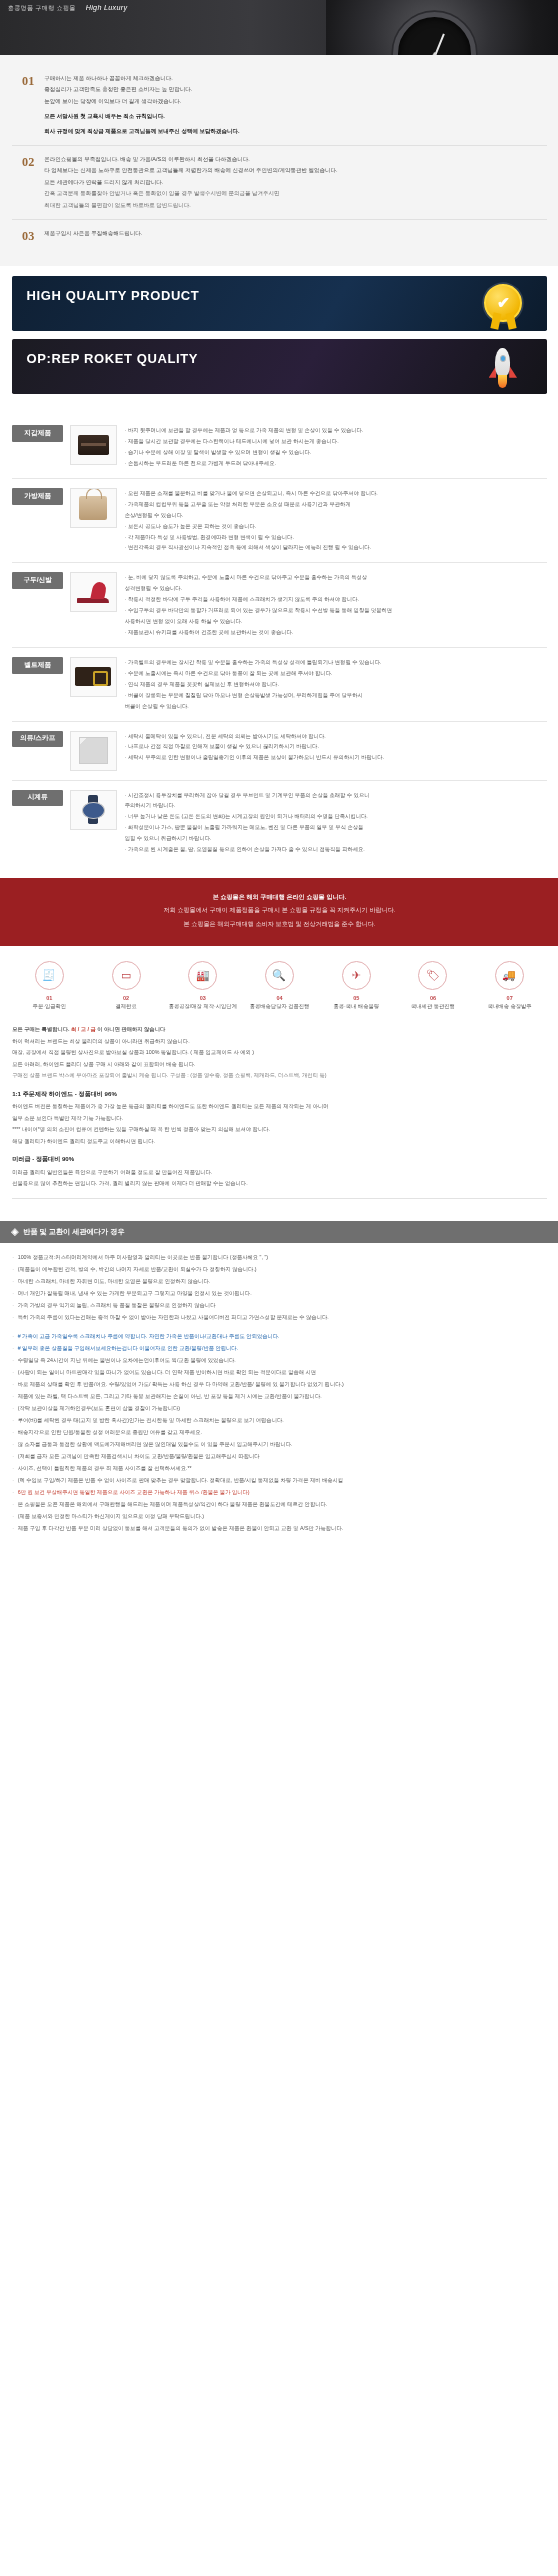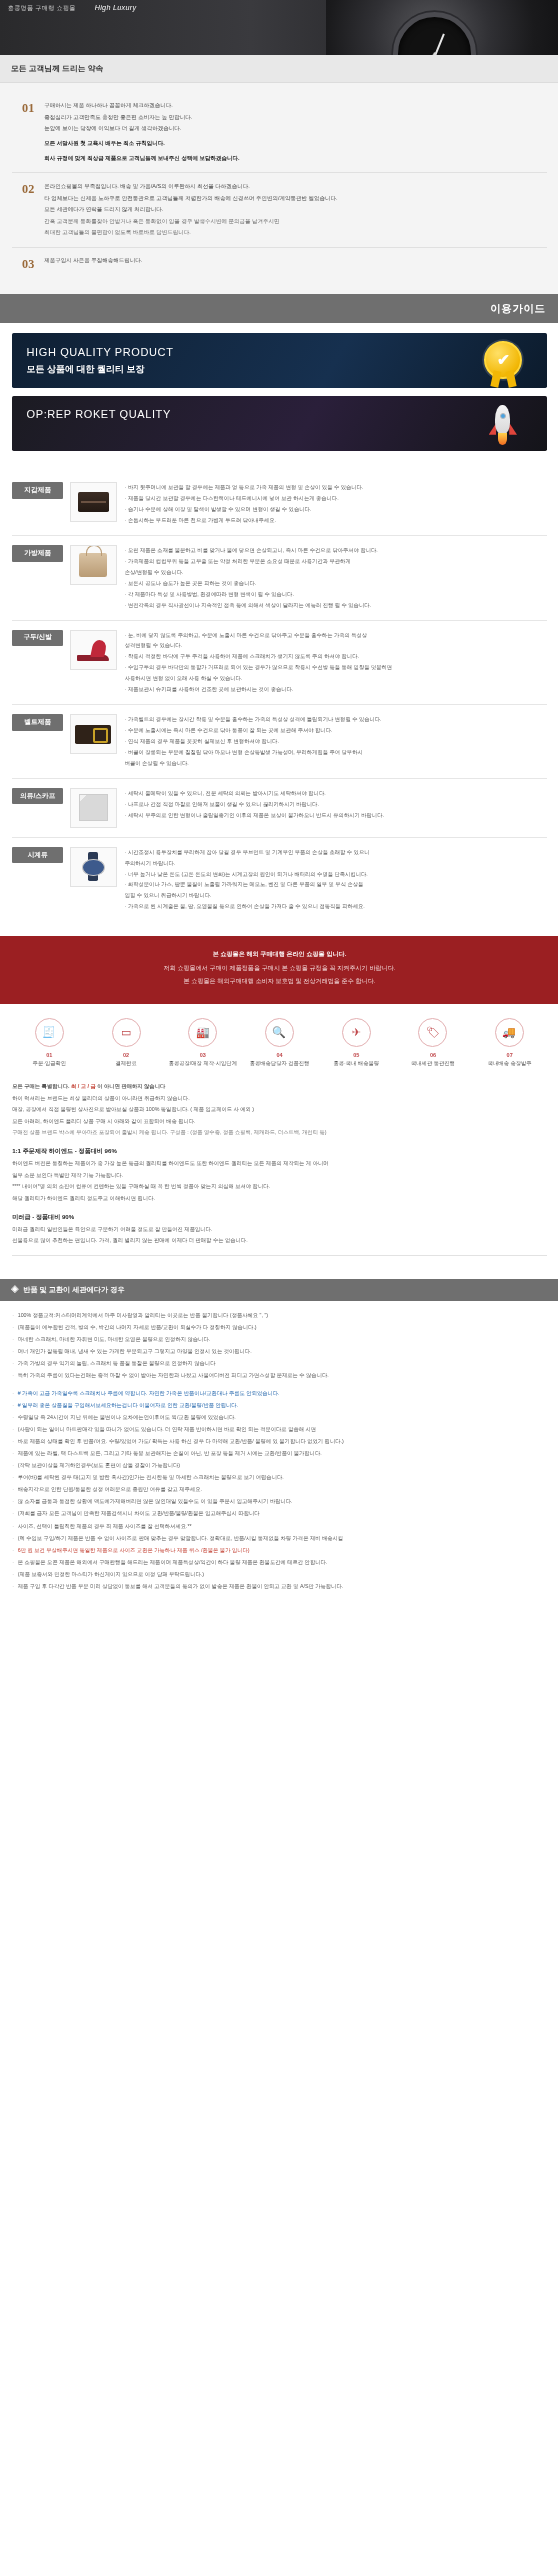--- a/index.html
+++ b/index.html
@@ -17,21 +17,21 @@
   .hero {
     position:relative;
     height:55px;
     background:linear-gradient(90deg,#2a2a2c 0%, #3a3a3e 45%, #151517 100%);
     overflow:hidden;
   }
   .hero-top {
     position:absolute; top:3.3px; left:7.8px;
     font-size:6.1px; color:#cfcfcf; letter-spacing:0.3px;
   }
-  .hero-top .lux { font-size:7.2px; color:#ffffff; margin-left:17px; font-style:italic; }
+  .hero-top .lux { font-size:7.2px; color:#ffffff; margin-left:8px; font-style:italic; }
   .hero-watch {
     position:absolute; right:0; top:-39px;
     width:233px; height:133px;
     background:radial-gradient(circle at 45% 55%, #58585c 0%, #303034 40%, #1a1a1c 70%, #101012 100%);
   }
   .watch-face {
     position:absolute; left:67px; top:51px;
     width:83px; height:83px; border-radius:50%;
     background:#111;
     border:5.5px solid #4b4b50;
@@ -92,21 +92,21 @@
     position:relative;
     height:55px;
     border-radius:1.7px;
     margin-bottom:7.8px;
     overflow:hidden;
     color:#fff;
     padding:12.2px 14.4px;
   }
   .banner.quality { background:linear-gradient(120deg,#0f2034 0%,#16304f 60%,#0c1b2c 100%); }
   .banner.delivery { background:linear-gradient(120deg,#1b1b22 0%,#2a1f3a 55%,#141419 100%); }
-  .banner h4 { margin:0 0 5.5px; font-size:11px; letter-spacing:0.6px; font-weight:normal; }
+  .banner h4 { margin:0 0 5.5px; font-size:13px; letter-spacing:0.6px; font-weight:bold; }
   .banner p { margin:0; font-size:9px; font-weight:bold; }
   .badge-medal {
     position:absolute; right:24.4px; top:7.8px;
     width:38px; height:38px; border-radius:50%;
     background:radial-gradient(circle at 35% 30%,#ffe066,#f2b705 70%,#d89b00);
     border:2.2px solid #ffd83d;
     display:flex; align-items:center; justify-content:center;
     color:#fff; font-size:15.5px; font-weight:bold;
     box-shadow:0 0 0 1.7px rgba(255,255,255,.15);
   }
@@ -234,21 +234,20 @@
     </div>
 
     <div class="hero-watch">
       <div class="watch-face">
         <div class="watch-hand"></div>
         <div class="watch-hand min"></div>
       </div>
     </div>
   </div>
 
-  <div class="promise-bar">모든 고객님께 드리는 약속</div>
 
   <div class="promise-wrap">
 
     <div class="promise-row">
       <div class="promise-num">01</div>
       <div class="promise-body">
         <p>구매하시는 제품 하나하나 꼼꼼하게 체크하겠습니다.</p>
         <p>중점심리가 고객만족도 충정만 좋은편 소비자는 높 만합니다.</p>
         <p>눈앞에 보이는 당장에 이익보다 더 길게 생각하겠습니다.</p>
         <p class="strong">모든 서달사원 첫 교육시 배우는 최소 규칙입니다.</p>
@@ -268,26 +267,24 @@
     </div>
 
     <div class="promise-row">
       <div class="promise-num">03</div>
       <div class="promise-body">
         <p>제품구입시 사은품 푸짐해송해드립니다.</p>
       </div>
     </div>
   </div>
 
-  <div class="sec-head">이용가이드</div>
 
   <div class="guide-wrap">
     <div class="banner quality">
       <h4>HIGH QUALITY PRODUCT</h4>
-      <p>모든 상품에 대한 퀄리티 보장</p>
       <div class="badge-medal">✔</div>
     </div>
     <div class="banner delivery">
       <h4>OP:REP ROKET QUALITY</h4>
       <div class="rocket">
         <div class="fin-l"></div>
         <div class="fin-r"></div>
         <div class="body"></div>
         <div class="win"></div>
         <div class="flame"></div>

